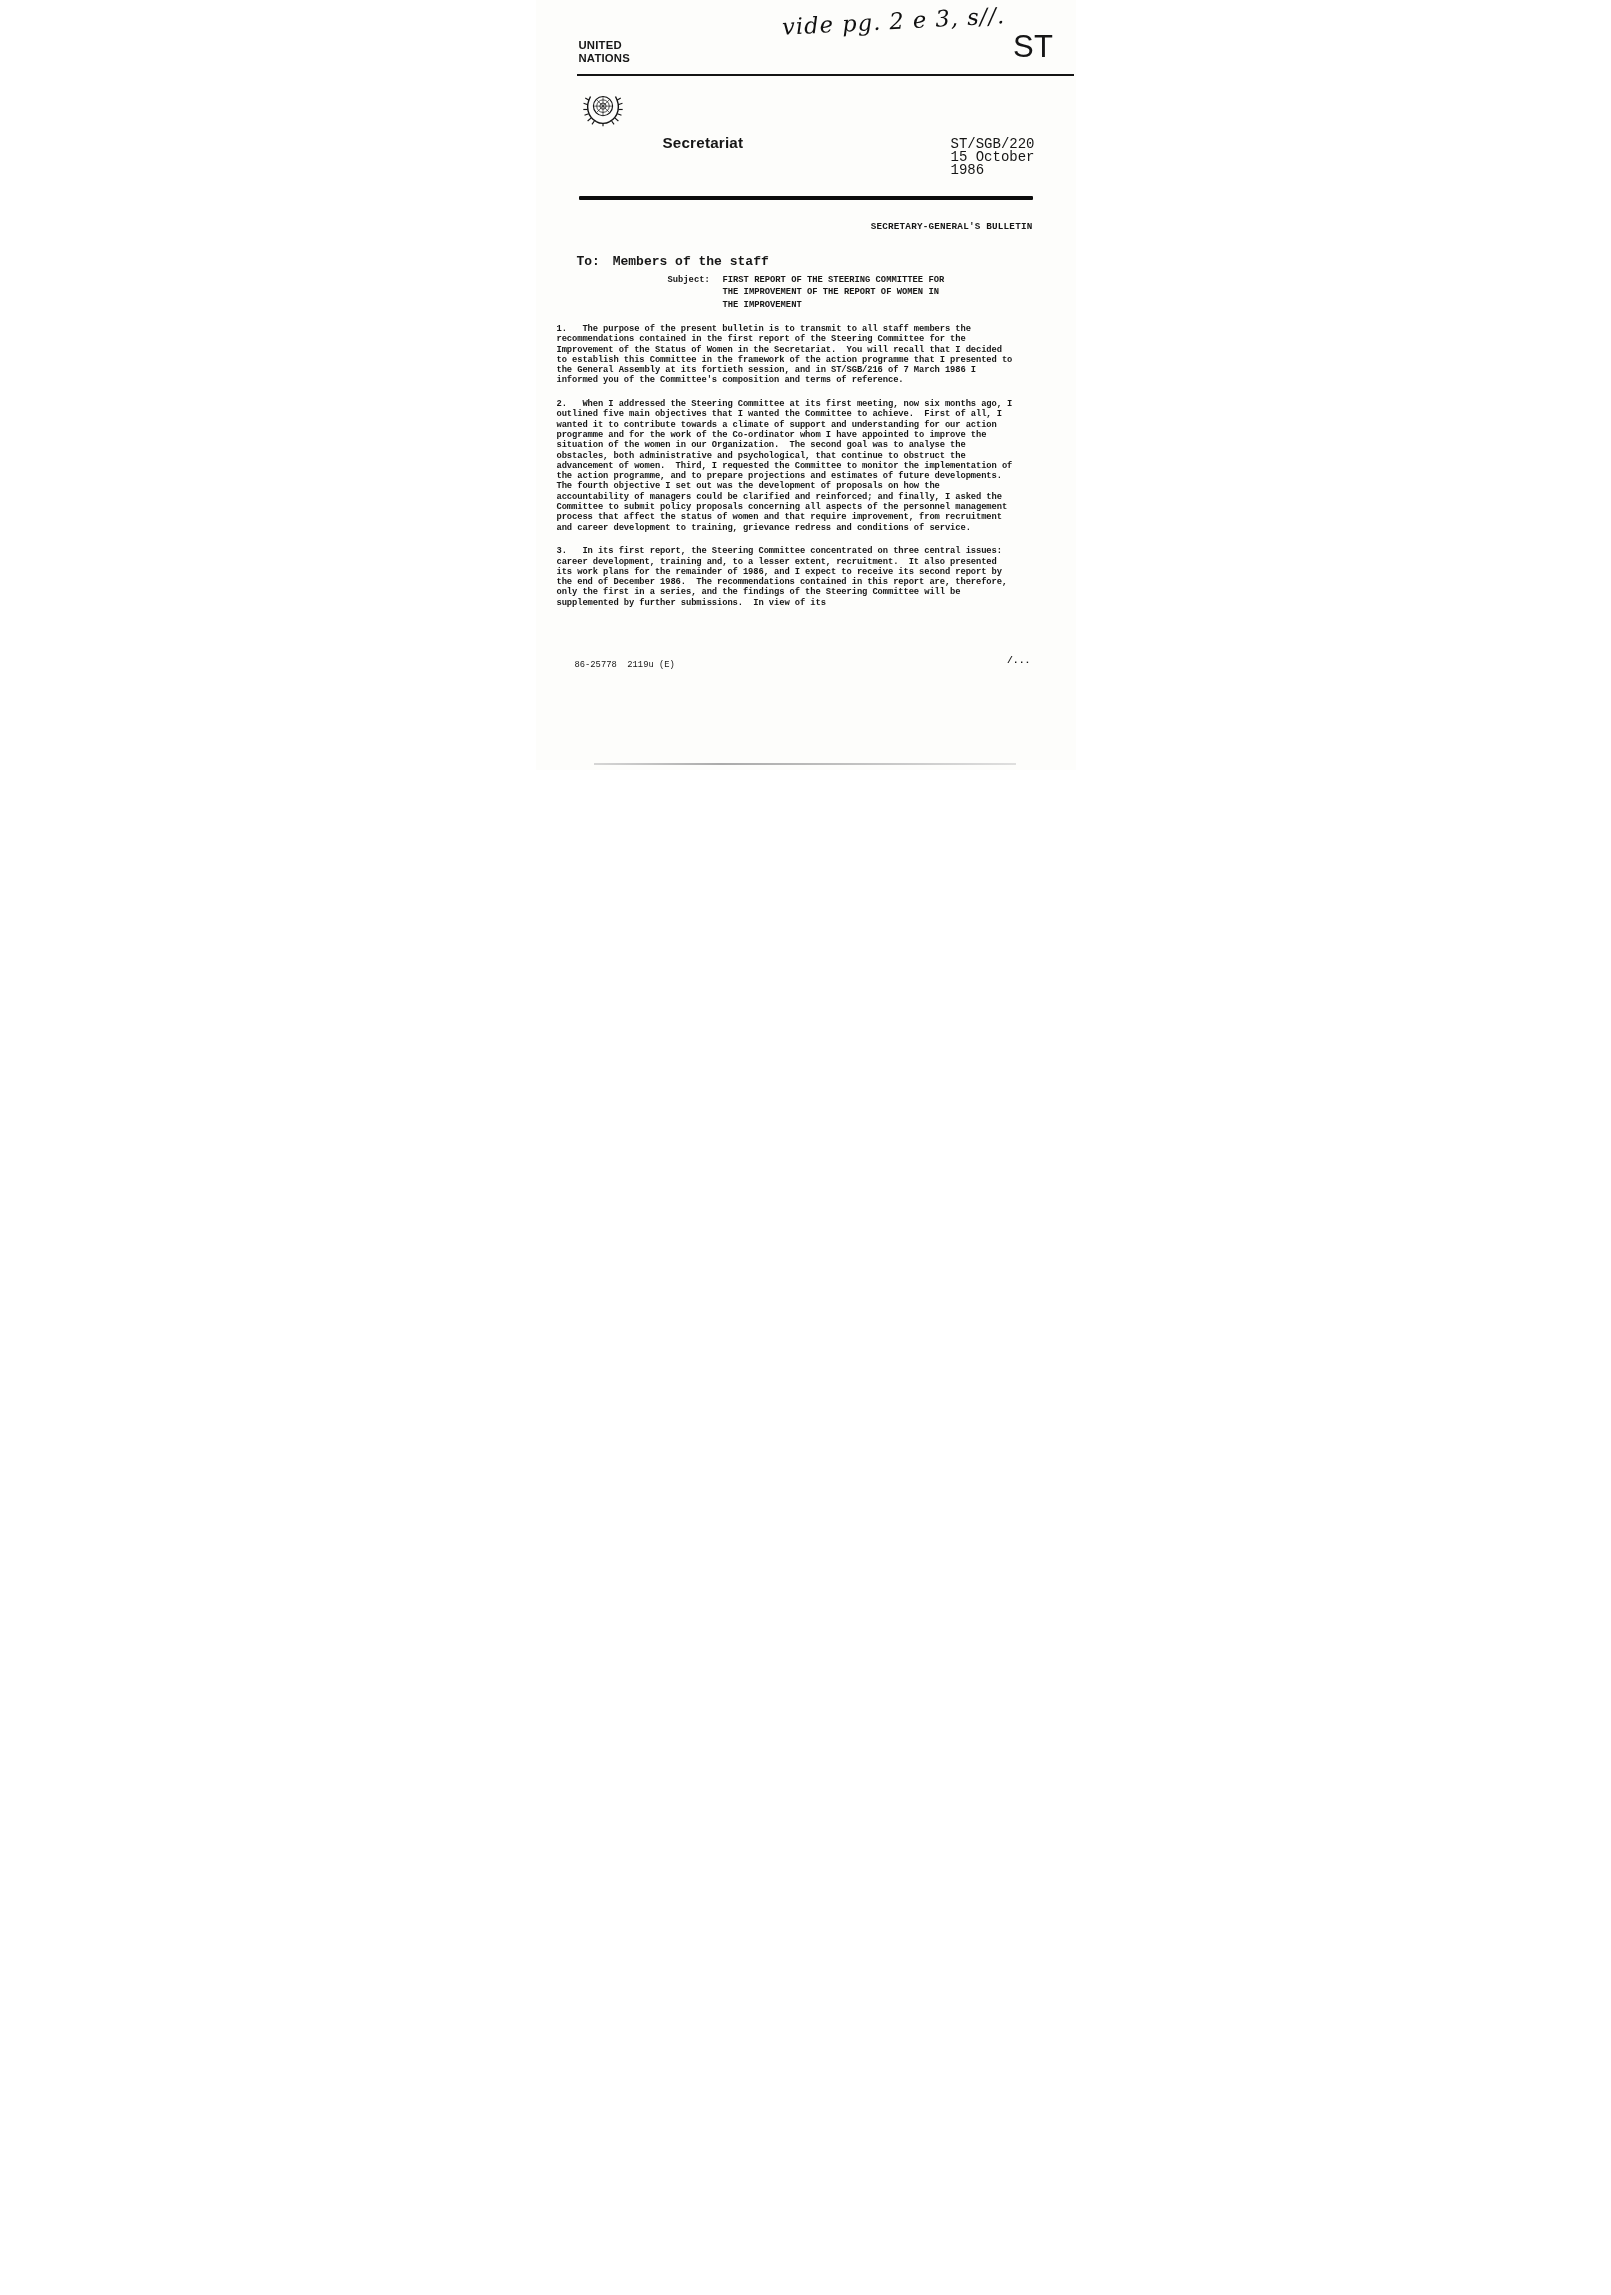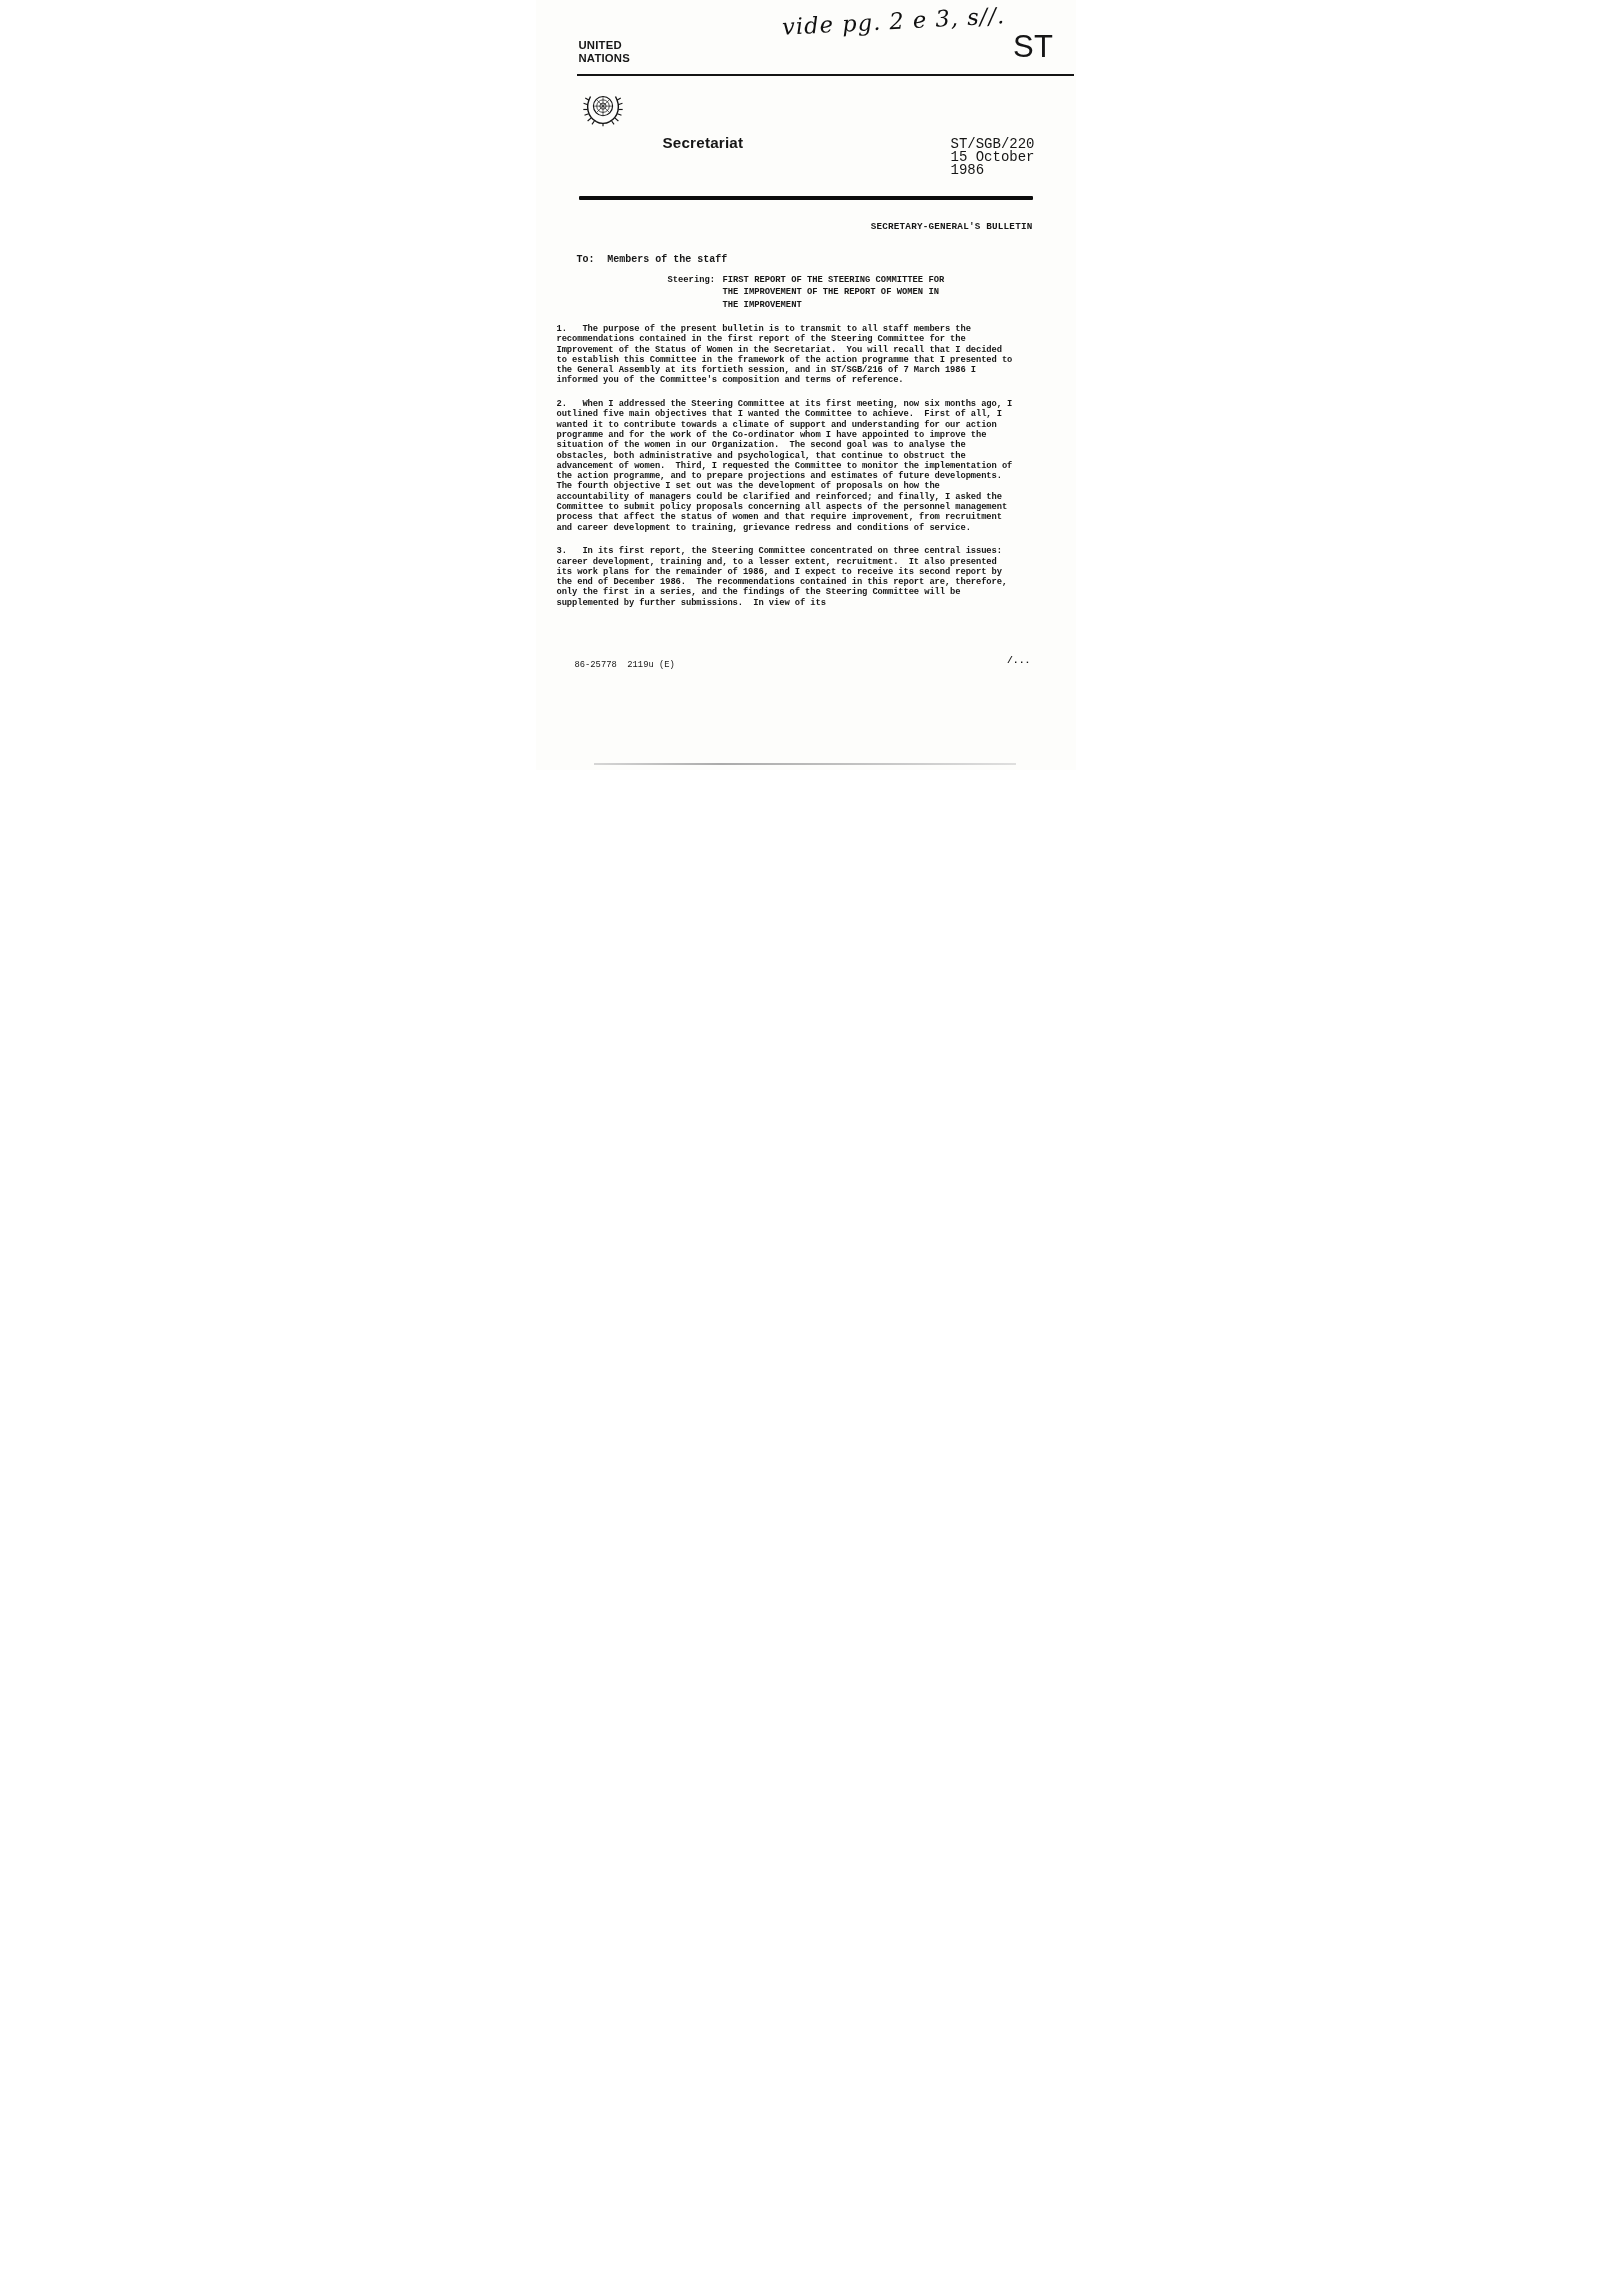--- a/index.html
+++ b/index.html
@@ -62,21 +62,21 @@
   }
 
   
   .bulletin-title {
     position: absolute; left: 43px; top: 221px; width: 454px;
     text-align: right;
     font-weight: bold; font-size: 9.3px; letter-spacing: 0.2px;
   }
   .to-line {
     position: absolute; left: 41px; top: 254px;
-    font-weight: bold; font-size: 10px;
+    font-weight: bold; font-size: 13px;
   }
   .to-line .to-value { margin-left: 12.8px; }
   .subject-block {
     position: absolute; left: 132px; top: 274px;
     font-weight: bold; font-size: 8.8px; line-height: 12.3px;
   }
   .subject-block .subject-label {
     position: absolute; left: 0; top: 0;
   }
   .subject-block .subject-lines { margin-left: 55px; }
@@ -167,21 +167,21 @@
 
   <div class="heavy-bar"></div>
 
   <div class="bulletin-title">SECRETARY-GENERAL'S BULLETIN</div>
 
   <div class="to-line">
     <span>To:</span><span class="to-value">Members of the staff</span>
   </div>
 
   <div class="subject-block">
-    <span class="subject-label">Steering:</span>
+    <span class="subject-label">Subject:</span>
     <div class="subject-lines">
       <div>FIRST REPORT OF THE STEERING COMMITTEE FOR</div>
       <div>THE IMPROVEMENT OF THE REPORT OF WOMEN IN</div>
       <div>THE IMPROVEMENT</div>
     </div>
   </div>
 
   <div class="body-text">
     <p class="pre">1.   The purpose of the present bulletin is to transmit to all staff members the recommendations contained in the first report of the Steering Committee for the Improvement of the Status of Women in the Secretariat.  You will recall that I decided to establish this Committee in the framework of the action programme that I presented to the General Assembly at its fortieth session, and in ST/SGB/216 of 7 March 1986 I informed you of the Committee's composition and terms of reference.</p>
     <p class="pre">2.   When I addressed the Steering Committee at its first meeting, now six months ago, I outlined five main objectives that I wanted the Committee to achieve.  First of all, I wanted it to contribute towards a climate of support and understanding for our action programme and for the work of the Co-ordinator whom I have appointed to improve the situation of the women in our Organization.  The second goal was to analyse the obstacles, both administrative and psychological, that continue to obstruct the advancement of women.  Third, I requested the Committee to monitor the implementation of the action programme, and to prepare projections and estimates of future developments.  The fourth objective I set out was the development of proposals on how the accountability of managers could be clarified and reinforced; and finally, I asked the Committee to submit policy proposals concerning all aspects of the personnel management process that affect the status of women and that require improvement, from recruitment and career development to training, grievance redress and conditions of service.</p>

